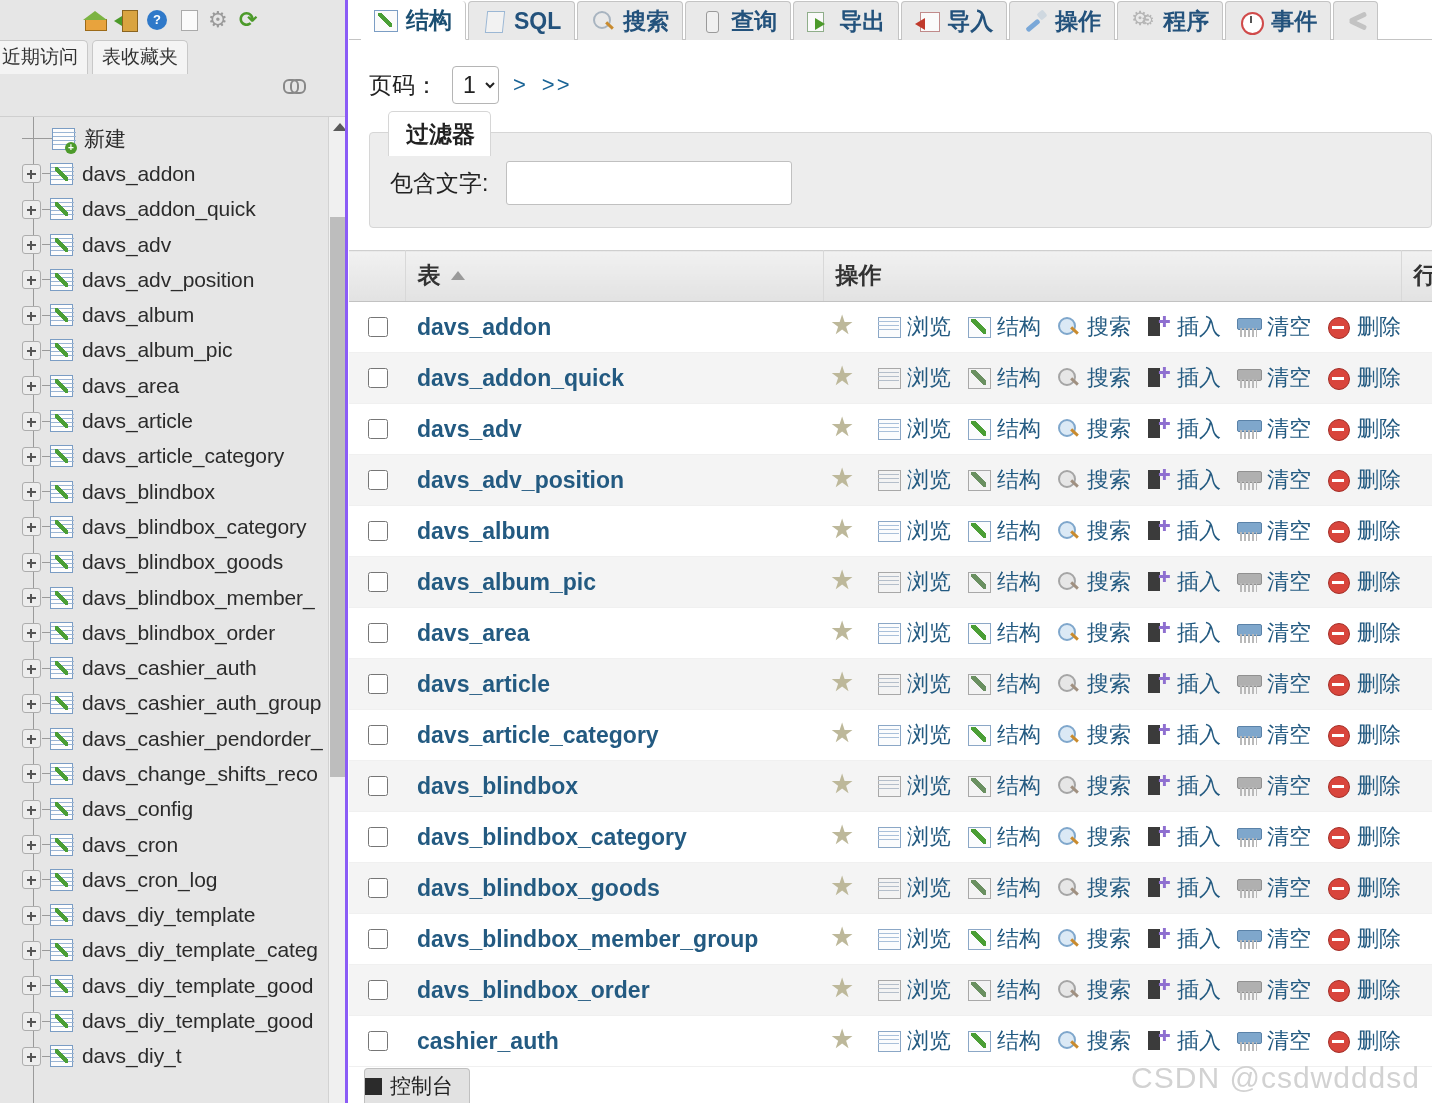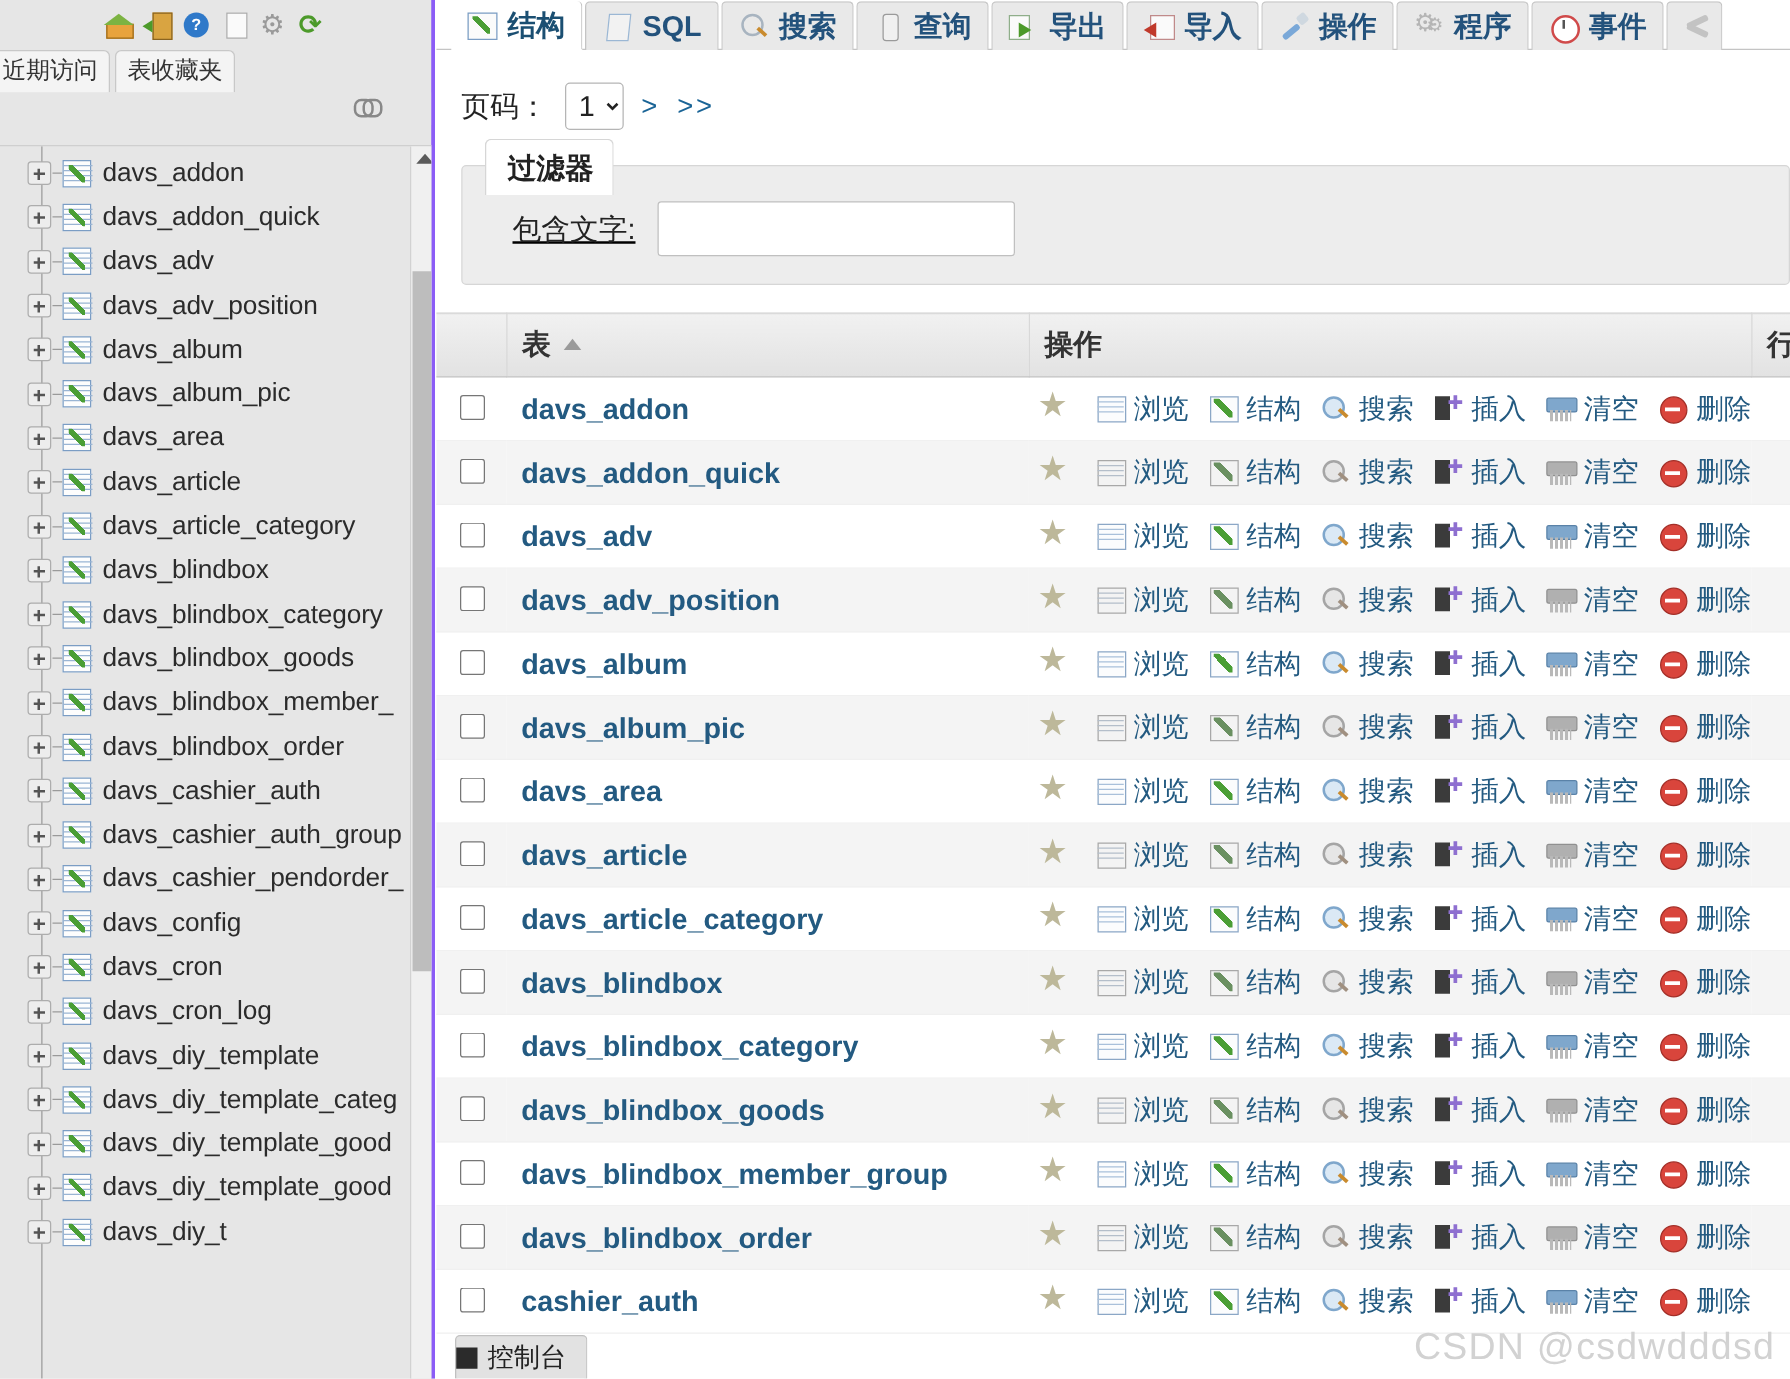--- a/index.html
+++ b/index.html
@@ -224,21 +224,21 @@
     border:1px solid #d6d6d6; border-radius:4px;
     background:#ededed; position:relative;
     padding:28px 0 22px 0;
   }
   .filter-legend {
     position:absolute; left:18px; top:-22px;
     background:#fff; border:1px solid #d6d6d6; border-bottom:none;
     border-radius:5px 5px 0 0;
     padding:7px 15px 6px 17px; font-size:23px; font-weight:bold; color:#222;
   }
-  .filter-row { display:flex; align-items:center; gap:18px; padding-left:40px;text-decoration:underline; }
+  .filter-row { display:flex; align-items:center; gap:18px; padding-left:20px; }
   .filter-label { font-size:23px; color:#222; }
   .filter-input {
     width:286px; height:44px; border:1px solid #c0c0c0; border-radius:3px;
     background:#fff; font-size:20px; padding:0 8px;
   }
 
   
   .tbl-wrap { margin-top:22px; width:1083px; }
   table.dbtable { border-collapse:collapse; width:1115px; table-layout:fixed; }
   table.dbtable th {
@@ -380,20 +380,25 @@
     </div>
 
     <div class="sb-linkrow">
       <span class="chain-icon"></span>
     </div>
 
     <div class="sb-treewrap">
       <div class="sb-vline"></div>
       <div class="tree" id="tree-root">
           <div class="tnode">
+            <span class="root-hline"></span>
+            <span class="tbl-new-ic"></span>
+            <span class="tnode-label">新建</span>
+          </div>
+          <div class="tnode">
             <span class="plus"></span>
             <span class="hline"></span>
             <span class="tbl-ic"></span>
             <span class="tnode-label">davs_addon</span>
           </div>
           <div class="tnode">
             <span class="plus"></span>
             <span class="hline"></span>
             <span class="tbl-ic"></span>
             <span class="tnode-label">davs_addon_quick</span>
@@ -480,20 +485,26 @@
             <span class="plus"></span>
             <span class="hline"></span>
             <span class="tbl-ic"></span>
             <span class="tnode-label">davs_cashier_auth_group</span>
           </div>
           <div class="tnode">
             <span class="plus"></span>
             <span class="hline"></span>
             <span class="tbl-ic"></span>
             <span class="tnode-label">davs_cashier_pendorder_</span>
+          </div>
+          <div class="tnode">
+            <span class="plus"></span>
+            <span class="hline"></span>
+            <span class="tbl-ic"></span>
+            <span class="tnode-label">davs_change_shifts_reco</span>
           </div>
           <div class="tnode">
             <span class="plus"></span>
             <span class="hline"></span>
             <span class="tbl-ic"></span>
             <span class="tnode-label">davs_config</span>
           </div>
           <div class="tnode">
             <span class="plus"></span>
             <span class="hline"></span>

